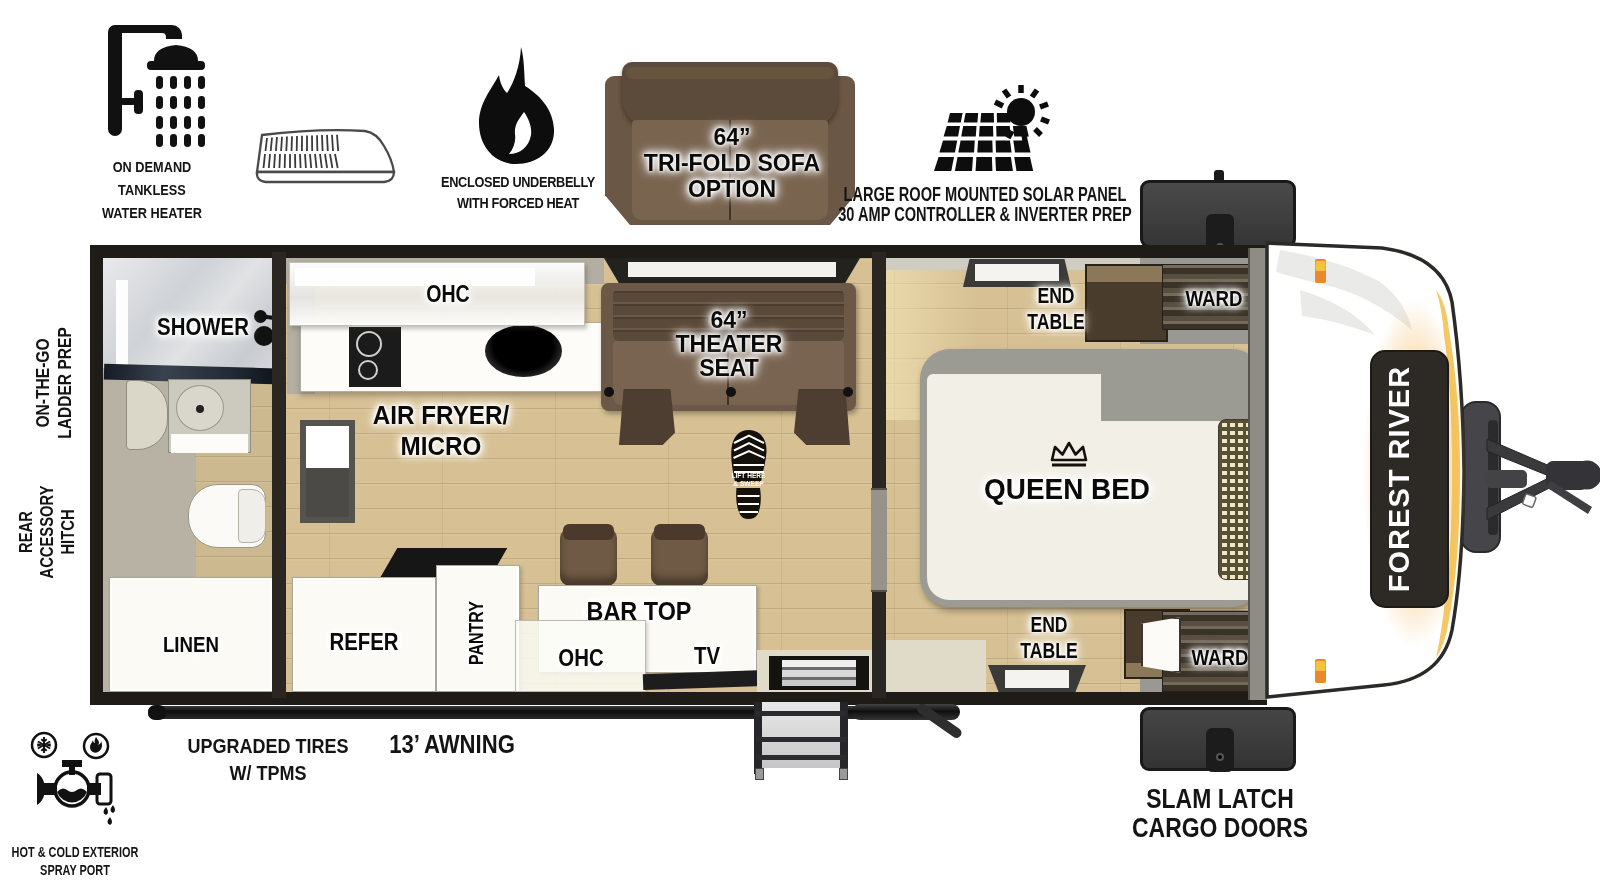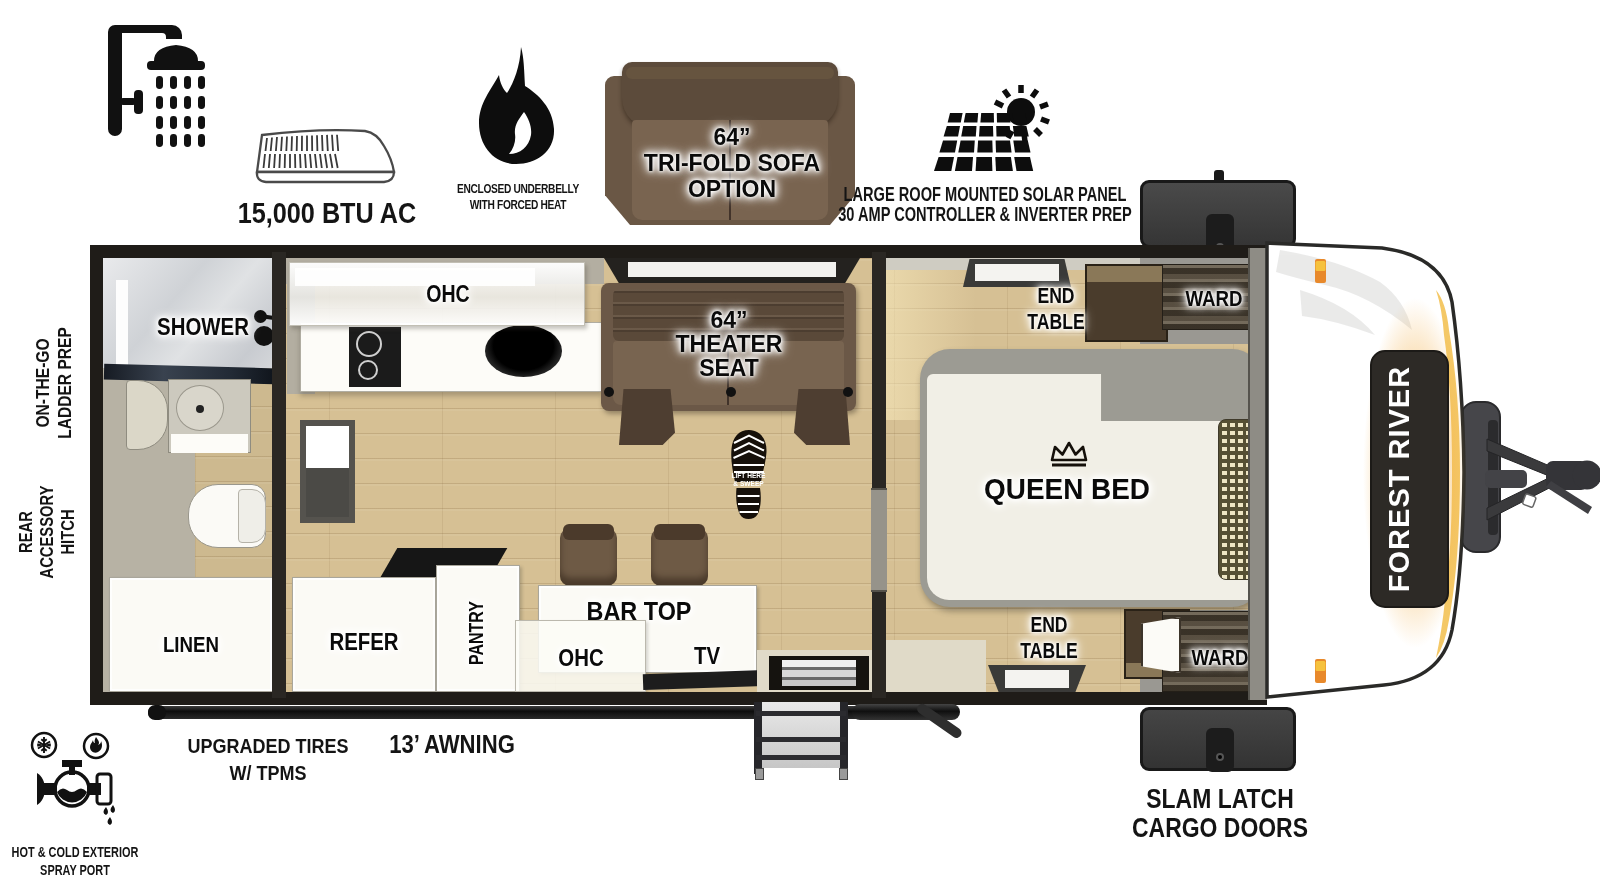--- a/index.html
+++ b/index.html
@@ -38,37 +38,37 @@
         <rect x="74" y="102" width="7" height="13" rx="3.4"></rect>
         <rect x="88" y="102" width="7" height="13" rx="3.4"></rect>
         <rect x="102" y="102" width="7" height="13" rx="3.4"></rect>
     <rect x="60" y="120" width="7" height="13" rx="3.4"></rect>
         <rect x="74" y="120" width="7" height="13" rx="3.4"></rect>
         <rect x="88" y="120" width="7" height="13" rx="3.4"></rect>
         <rect x="102" y="120" width="7" height="13" rx="3.4"></rect>
   </g>
 </svg>
 
+<div class="cap" style="left:152px;top:155px;font-size:15px;line-height:23px;"><span class="sqz">ON DEMAND<br>TANKLESS<br>WATER HEATER</span></div>
 
 <svg class="abs" style="left:250px;top:126px;" width="152" height="62" viewBox="0 0 152 62">
   <path d="M12 9 Q70 2 115 5 Q127 7 134 20 Q142 33 144 46 L7 46 Z" fill="#fff" stroke="#4a4a4a" stroke-width="2.3"></path>
   <path d="M7 46 L144 46 Q144 55 134 56 L16 56 Q6 55 7 46 Z" fill="#fff" stroke="#4a4a4a" stroke-width="2.3"></path>
   <g stroke="#3a3a3a" stroke-width="1.8">
     <path d="M17 12 L15.5 25 M22 11.5 L20.7 25 M27 11 L25.9 25 M32 10.8 L31.1 25 M37 10.5 L36.3 25 M42 10.2 L41.5 25 M47 10 L46.7 25 M52 9.8 L51.9 25 M57 9.6 L57 25 M62 9.4 L62.2 25 M67 9.2 L67.4 25 M72 9 L72.6 25 M77 8.9 L77.8 25 M82 8.8 L83 25 M87 8.7 L88.2 25"></path>
     <path d="M15 28 L13.5 42 M20 28 L18.8 42 M25 28 L24.1 42 M30 28 L29.4 42 M35 28 L34.7 42 M40 28 L40 42 M45 28 L45.3 42 M50 28 L50.6 42 M55 28 L55.9 42 M60 28 L61.2 42 M65 28 L66.5 42 M70 28 L71.8 42 M75 28 L77.1 42 M80 28 L82.4 42 M85 28 L87.7 42"></path>
   </g>
 </svg>
 
-<div class="cap" style="left:327px;top:197px;font-size:29px;"><span class="sqz" style="transform:scaleX(.87);">15,000 BTU AC</span></div>
 
 <svg class="abs" style="left:478px;top:44px;" width="78" height="122" viewBox="0 0 78 122">
   <path d="M43 3 C46 14 46 24 47 42 C60 50 75 64 76 85 C77 107 59 120 38 120 C17 120 1 103 1 79 C1 59 13 46 21 31 C22 39 25 45 29 49 C35 40 42 24 43 3 Z M46 68 C51 75 54 83 53 91 C51 103 42 110 31 110 C36 104 38 97 37 90 C36 81 41 75 46 68 Z" fill="#0d0d0d" fill-rule="evenodd"></path>
 </svg>
 
-<div class="cap" style="left:518px;top:181px;font-size:12px;line-height:16px;letter-spacing:-0.4px;"><span class="sqz">ENCLOSED UNDERBELLY<br>WITH FORCED HEAT</span></div>
+<div class="cap" style="left:518px;top:171px;font-size:15px;line-height:21px;letter-spacing:-0.4px;"><span class="sqz">ENCLOSED UNDERBELLY<br>WITH FORCED HEAT</span></div>
 
 <div class="abs" style="left:605px;top:62px;width:250px;height:163px;">
   <div class="abs" style="left:0;top:14px;width:250px;height:149px;background:#6a5745;border-radius:9px;clip-path:polygon(0 0,100% 0,100% 80%,90% 100%,10% 100%,0 80%);"></div>
   <div class="abs" style="left:17px;top:0;width:216px;height:66px;background:#5c4b3b;border-radius:10px 10px 30px 30px;box-shadow:0 3px 4px rgba(30,20,10,.45);"></div>
   <div class="abs" style="left:21px;top:5px;width:208px;height:12px;background:#66543f;border-radius:8px;"></div>
   <div class="abs" style="left:27px;top:58px;width:196px;height:100px;background:#796450;border-radius:4px 4px 10px 10px;"></div>
   <div class="abs" style="left:124px;top:58px;width:2px;height:100px;background:#42332a;"></div>
 </div>
 
 <div class="lbl" style="left:732px;top:124px;font-size:23px;line-height:26px;transform:translateX(-50%);"><span class="sqz" style="transform:scaleX(1);">64”<br>TRI-FOLD SOFA<br>OPTION</span></div>
@@ -153,20 +153,21 @@
 <div class="abs" style="left:356px;top:331px;width:26px;height:26px;border:2px solid #cfcfcf;border-radius:50%;"></div>
 <div class="abs" style="left:358px;top:360px;width:20px;height:20px;border:2px solid #cfcfcf;border-radius:50%;"></div>
 
 <div class="abs" style="left:485px;top:325px;width:77px;height:52px;background:radial-gradient(ellipse at 50% 40%,#000 55%,#222 70%,#3c3c3c 100%);border-radius:50%;"></div>
 
 <div class="abs" style="left:289px;top:262px;width:296px;height:64px;background:linear-gradient(180deg,rgba(255,255,255,.96),rgba(235,235,232,.88) 55%,rgba(255,255,255,.95));border:1px solid #c2bfb4;box-shadow:2px 3px 4px rgba(70,65,55,.3);"></div>
 <div class="abs" style="left:295px;top:268px;width:240px;height:18px;background:rgba(255,255,255,.9);"></div>
 
 <div class="lbl" style="left:448px;top:281px;font-size:23px;transform:translateX(-50%);"><span class="sqz">OHC</span></div>
 
+<div class="lbl" style="left:441px;top:400px;font-size:25px;line-height:31px;transform:translateX(-50%);"><span class="sqz" style="transform:scaleX(.97);">AIR FRYER/<br>MICRO</span></div>
 
 <div class="abs" style="left:300px;top:420px;width:55px;height:103px;background:#fff;border:6px solid #55534e;"></div>
 <div class="abs" style="left:306px;top:468px;width:43px;height:49px;background:#4b4a46;"></div>
 
 <div class="abs" style="left:604px;top:258px;width:256px;height:26px;background:#24221f;clip-path:polygon(0 0,100% 0,94% 100%,6% 100%);"></div>
 <div class="abs" style="left:628px;top:262px;width:208px;height:15px;background:#f2f1ee;"></div>
 
 <div class="abs" style="left:601px;top:283px;width:255px;height:128px;background:#6b5847;border-radius:8px;box-shadow:2px 3px 5px rgba(50,40,30,.4);"></div>
 <div class="abs" style="left:613px;top:289px;width:231px;height:52px;background:#5a4939;background-image:repeating-linear-gradient(180deg, rgba(255,235,210,.10) 0 2px, rgba(0,0,0,.16) 2px 4px, transparent 4px 13px);border-radius:6px;"></div>
 <div class="abs" style="left:613px;top:341px;width:231px;height:64px;background:#786450;border-radius:4px 4px 8px 8px;"></div>

